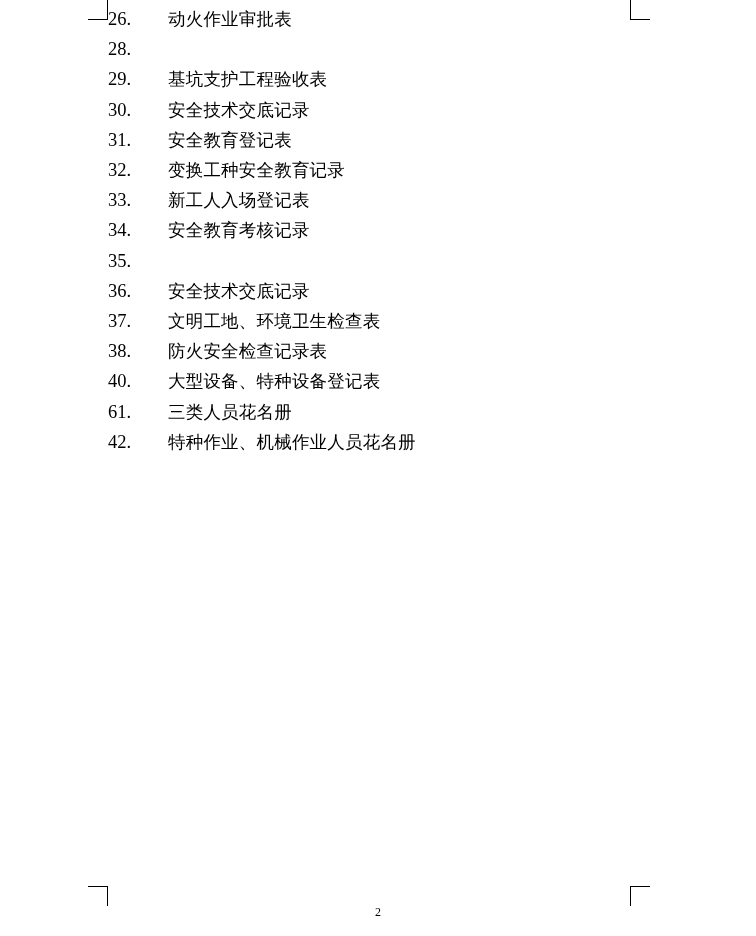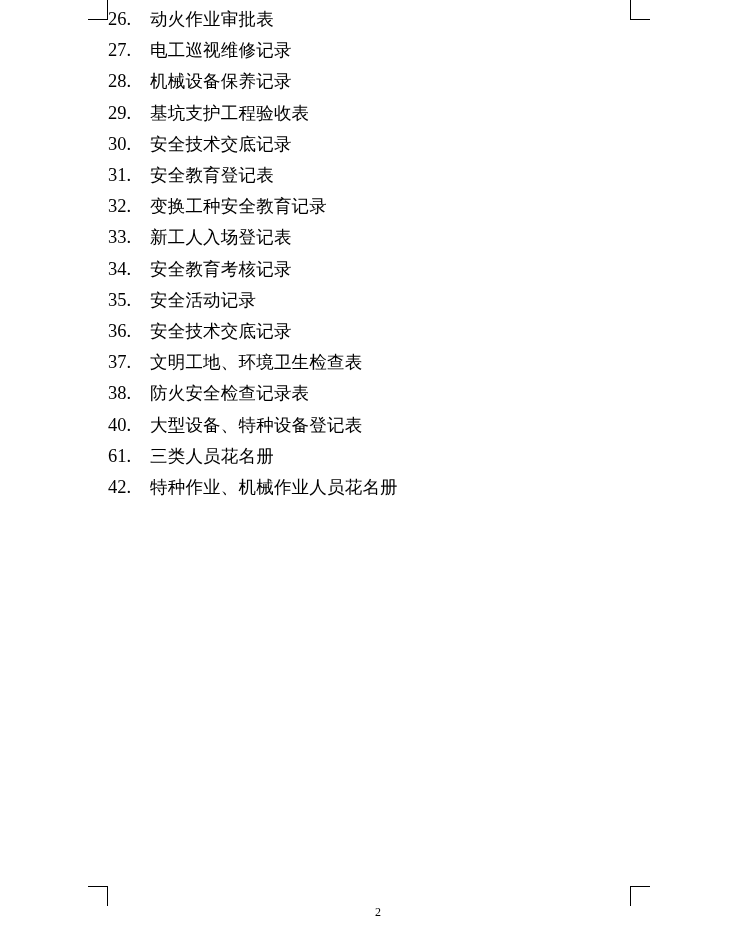--- a/index.html
+++ b/index.html
@@ -72,23 +72,24 @@
     white-space: nowrap;
   }
   .item-num {
     display: inline-block;
     width: 42px;
     flex: 0 0 42px;
     text-align: left;
     font-family: "Liberation Serif", "DejaVu Serif", serif;
   }
   .item-text {
-    font-family: Liberation Mono, monospace;
+    font-family: Liberation Serif, serif;
     font-size: 17.5px;
     letter-spacing: 0.2px;
+    margin-left: 18px;
   }
 
   .page-number {
     position: absolute;
     left: 0;
     top: 905px;
     width: 756px;
     text-align: center;
     font-size: 12px;
     color: #000;
@@ -105,26 +106,21 @@
   <div class="crop-mark crop-bl"></div>
   <div class="crop-mark crop-br"></div>
 
   <div class="content">
 
     <div class="list-item">
       <span class="item-num">26.</span>
       <span class="item-text">动火作业审批表</span>
     </div>
     <div class="list-item">
-      <span class="item-num">27.</span>
-      <span class="item-text">电工巡视维修记录</span>
-    </div>
-    <div class="list-item">
       <span class="item-num">28.</span>
-      <span class="item-text">机械设备保养记录</span>
     </div>
     <div class="list-item">
       <span class="item-num">29.</span>
       <span class="item-text">基坑支护工程验收表</span>
     </div>
     <div class="list-item">
       <span class="item-num">30.</span>
       <span class="item-text">安全技术交底记录</span>
     </div>
     <div class="list-item">
@@ -138,21 +134,20 @@
     <div class="list-item">
       <span class="item-num">33.</span>
       <span class="item-text">新工人入场登记表</span>
     </div>
     <div class="list-item">
       <span class="item-num">34.</span>
       <span class="item-text">安全教育考核记录</span>
     </div>
     <div class="list-item">
       <span class="item-num">35.</span>
-      <span class="item-text">安全活动记录</span>
     </div>
     <div class="list-item">
       <span class="item-num">36.</span>
       <span class="item-text">安全技术交底记录</span>
     </div>
     <div class="list-item">
       <span class="item-num">37.</span>
       <span class="item-text">文明工地、环境卫生检查表</span>
     </div>
     <div class="list-item">

